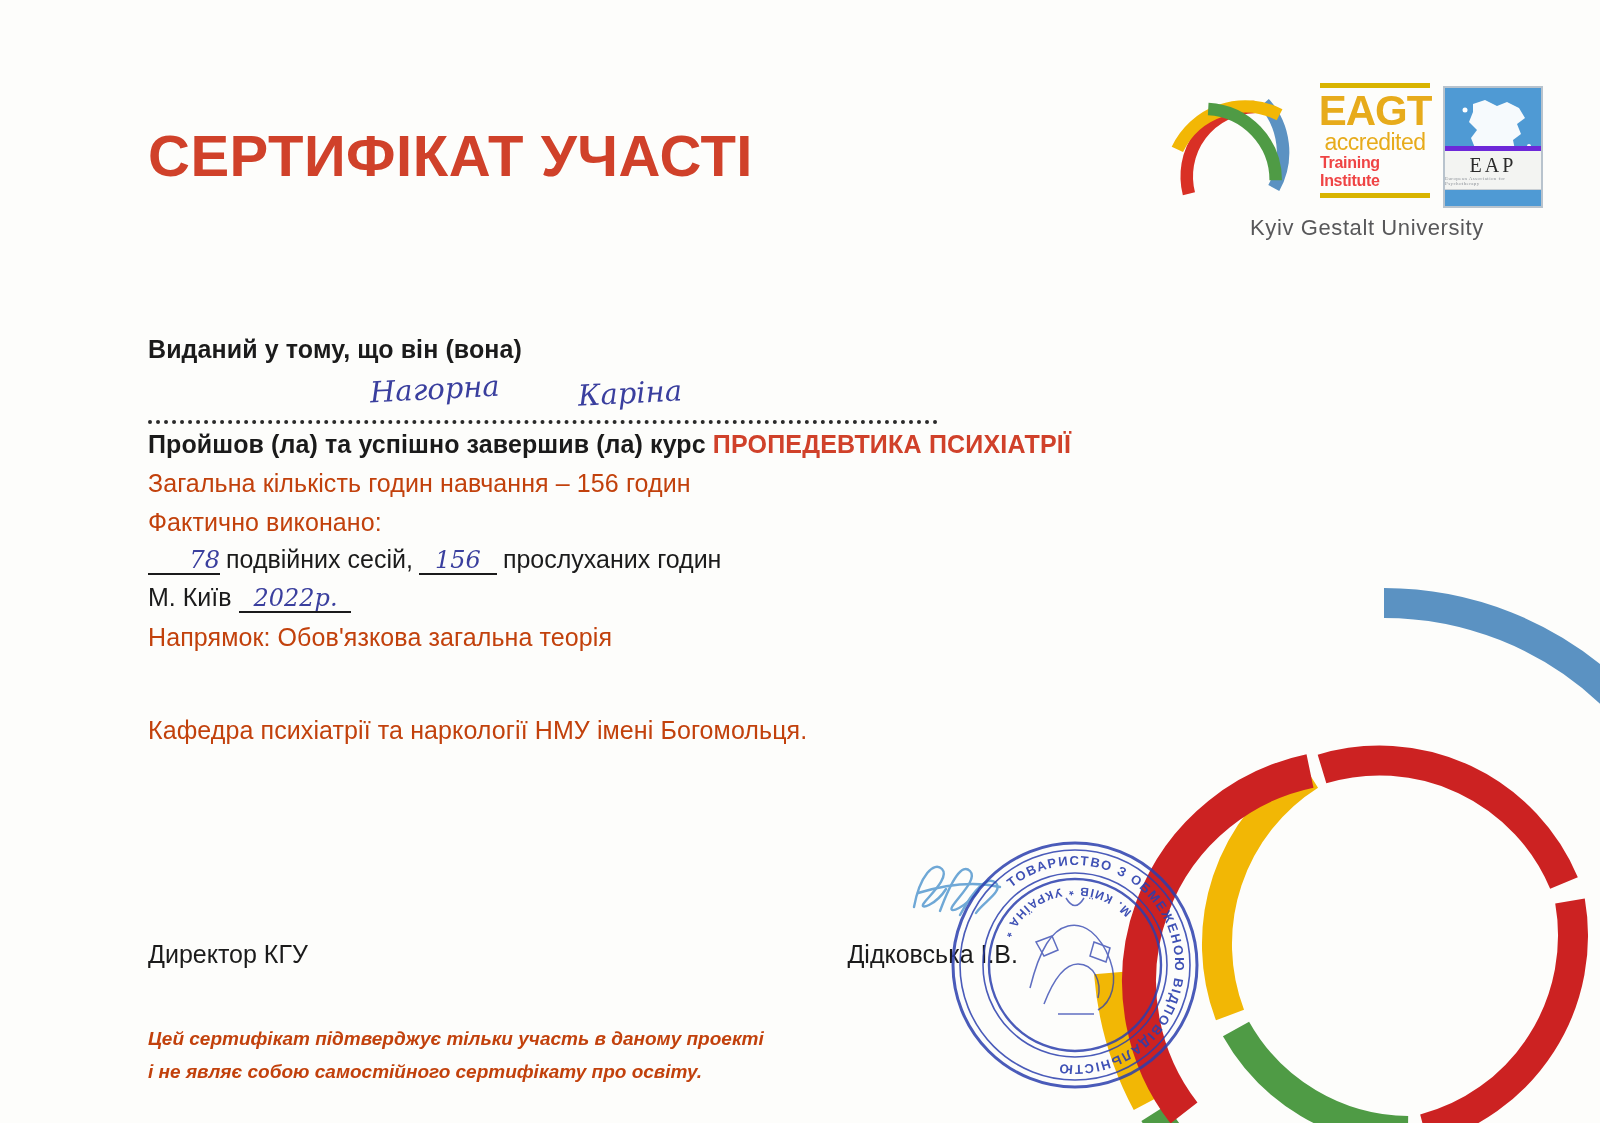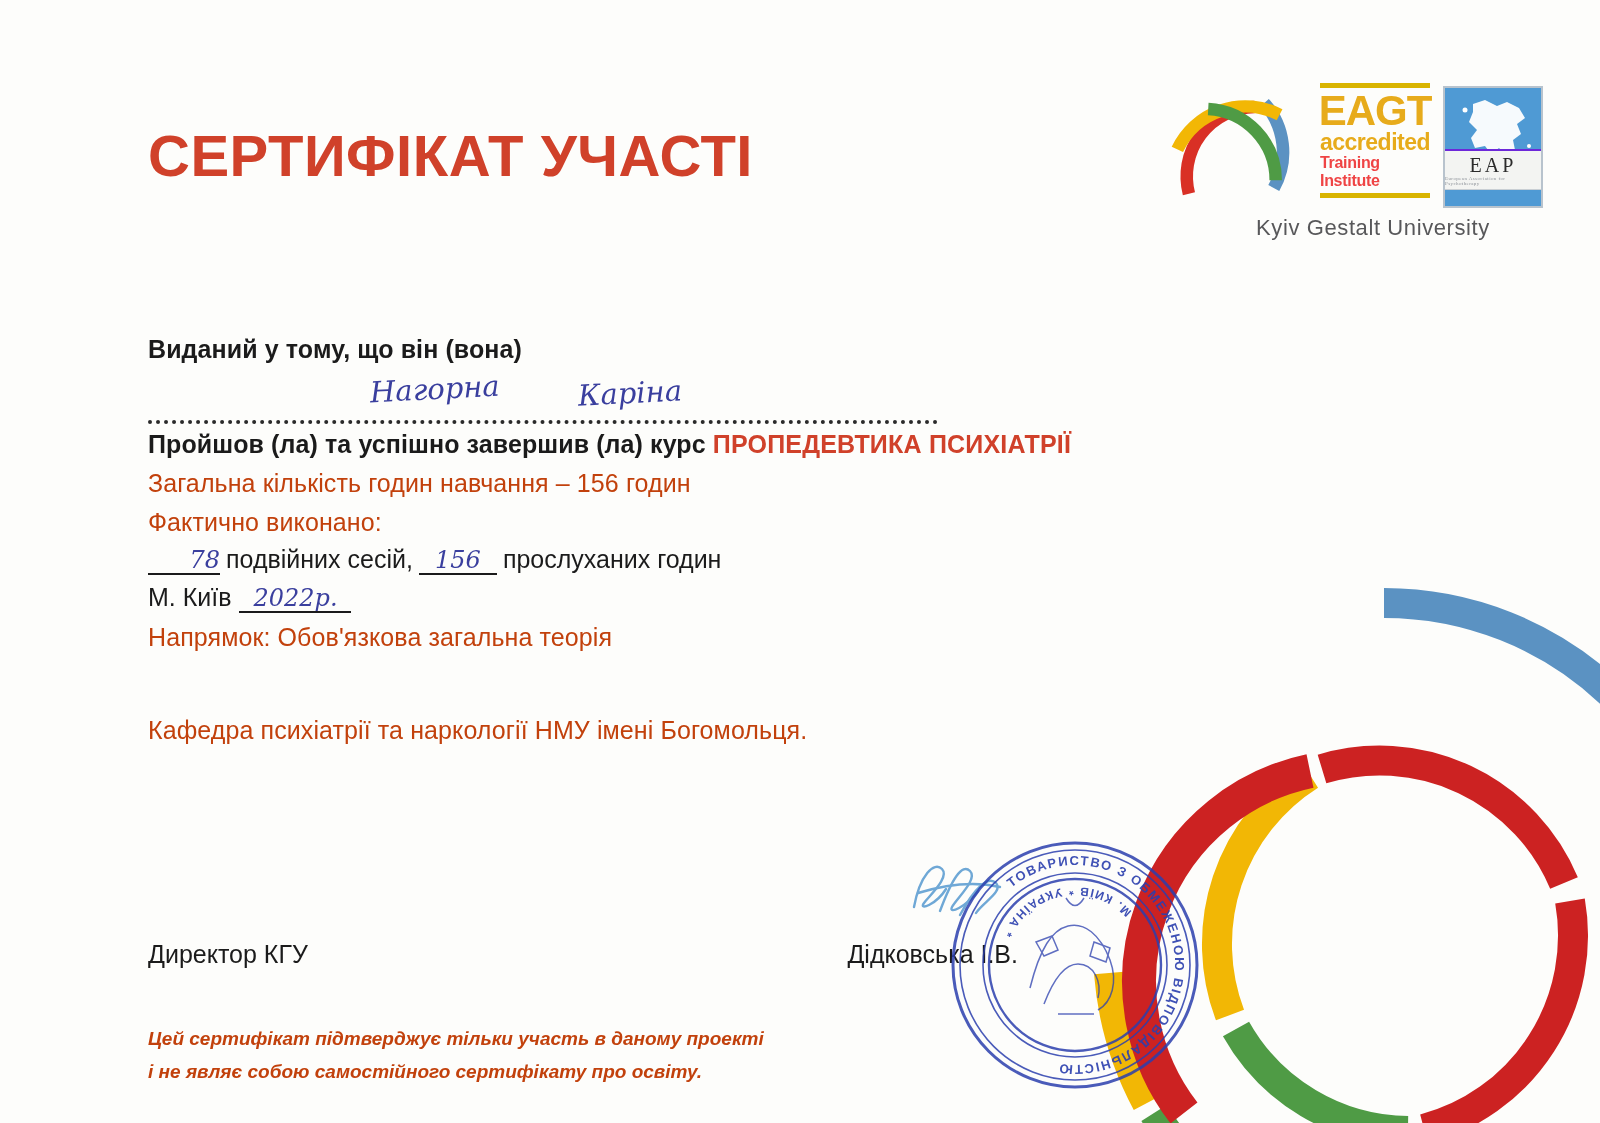--- a/index.html
+++ b/index.html
@@ -63,21 +63,21 @@
   .eagt-main {
     font-weight: bold;
     font-size: 42px;
     letter-spacing: -1px;
     line-height: 0.95;
     color: #e7ab1b;
     -webkit-text-stroke: 0px;
     margin: 3px 0 0 0;
   }
   .eagt-sub1 {
-    font-weight: bold;
+    font-weight: normal;
     font-size: 23px;
     line-height: 1;
     color: #e7ab1b;
     letter-spacing: -0.5px;
   }
   .eagt-sub2 {
     font-weight: bold;
     font-size: 16px;
     line-height: 1.1;
     color: #ef4444;
@@ -94,21 +94,21 @@
     background: #4f9ad4;
     overflow: hidden;
   }
   .eap-banner {
     position: absolute;
     left: 0;
     right: 0;
     bottom: 16px;
     height: 38px;
     background: #f3f4f2;
-    border-top: 2px solid #6d28d9;
+    border-top: 5px solid #6d28d9;
     border-bottom: 1px solid #c9cfd4;
     display: flex;
     flex-direction: column;
     align-items: center;
     justify-content: center;
   }
   .eap-banner .eap-word {
     font-family: "Liberation Serif", serif;
     font-size: 20px;
     letter-spacing: 3px;
@@ -118,21 +118,21 @@
   .eap-banner .eap-tag {
     font-family: "Liberation Serif", serif;
     font-size: 5px;
     letter-spacing: 0.4px;
     color: #8d9299;
     line-height: 1;
     margin-top: 1px;
   }
   .kgu-caption {
     position: absolute;
-    left: 18px;
+    left: 12px;
     top: 155px;
     width: 400px;
     text-align: center;
     font-size: 22px;
     color: #58585a;
     letter-spacing: 0.6px;
   }
 
   
   .cert-title {

